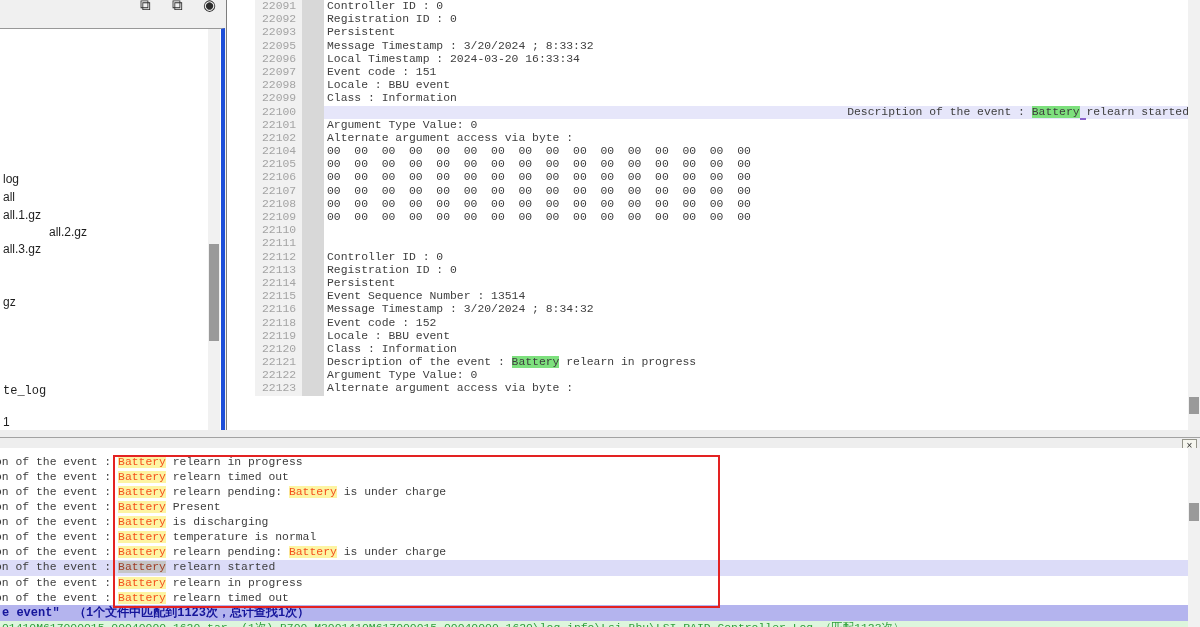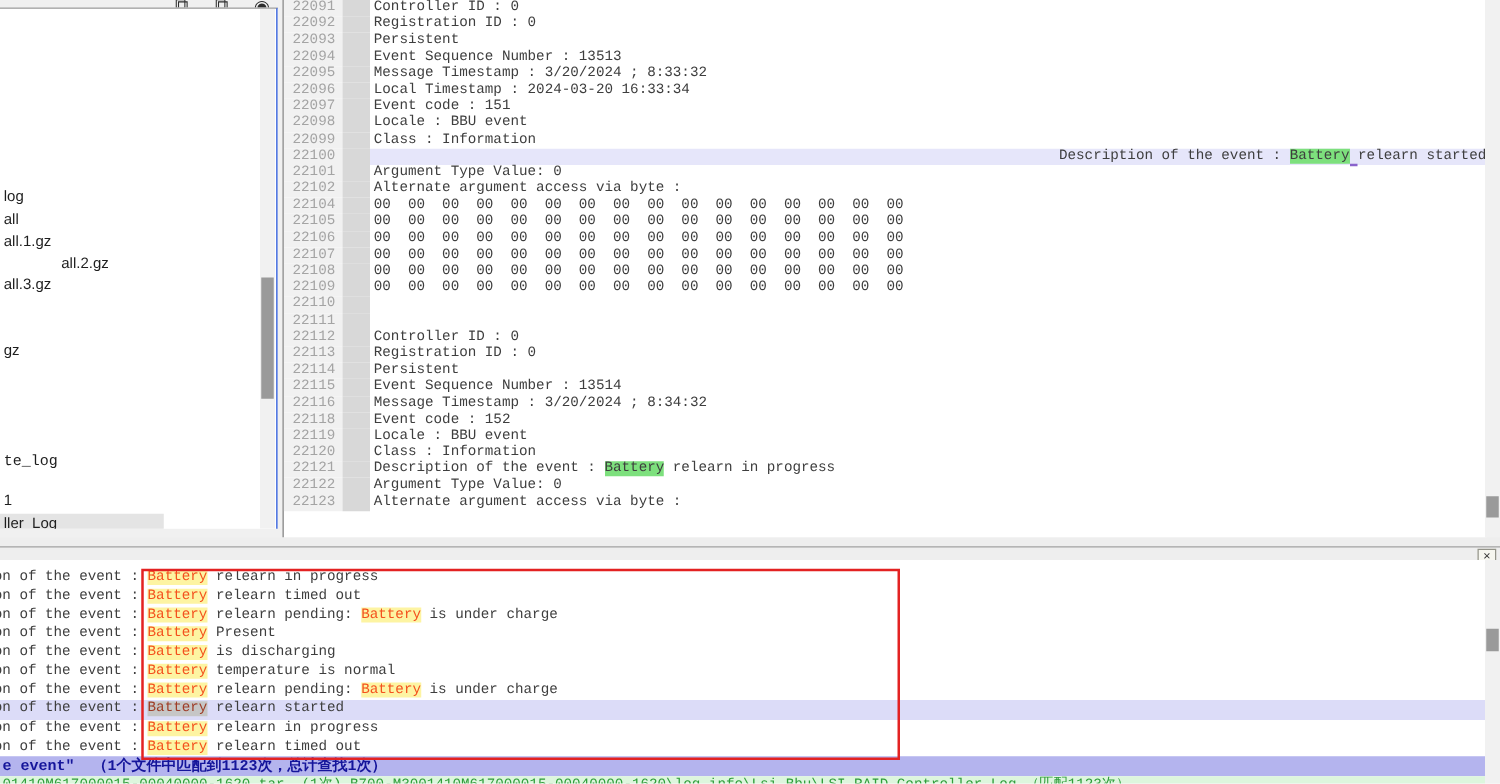--- a/index.html
+++ b/index.html
@@ -4,36 +4,36 @@
 <style>
   html,body{margin:0;padding:0;background:#f0f0f0;}
   .screen{position:relative;width:1200px;height:627px;overflow:hidden;background:#f0f0f0;
           font-family:"Liberation Sans",sans-serif;}
 
   
   .toolbar{position:absolute;left:0;top:0;width:226px;height:14px;overflow:hidden;background:#f0f0f0;}
   .tool-icon{position:absolute;top:-4px;font-size:15px;color:#2d2d2d;cursor:pointer;}
 
   
-  .sidebar{position:absolute;left:0;top:6px;width:221px;height:416px;background:#ffffff;
-           border-top:1px solid #989898;border-right:1px solid #1d4ed8;overflow:hidden;}
+  .sidebar{position:absolute;left:0;top:28px;width:221px;height:416px;background:#ffffff;
+           border-top:1px solid #989898;border-right:4px solid #1d4ed8;overflow:hidden;}
   .file-item{position:absolute;left:3px;height:15px;line-height:15px;font-size:12px;
              color:#1e1e1e;white-space:pre;cursor:default;}
   .file-item.selected{left:0;padding-left:3px;width:128px;background:#e4e4e4;}
 
   
   .sb{position:absolute;background:#f1f1f1;}
   .sb .thumb{position:absolute;left:1px;right:1px;background:#9a9a9a;}
 
   
   .editor{position:absolute;left:226px;top:0;width:962px;height:430px;background:#ffffff;
           border-left:1px solid #7d7d7d;overflow:hidden;}
   .eline{display:flex;height:13.2px;line-height:13.2px;font-size:11.4px;white-space:pre;
          font-family:"Liberation Mono","DejaVu Sans Mono",monospace;}
-  .eline .num{width:40px;padding-left:7px;background:#f1f1f1;color:#a4a4a4;flex:none;}
+  .eline .num{width:40px;padding-left:7px;background:#f1f1f1;color:#a4a4a4;flex:none;margin-left:28px;}
   .eline .fold{width:22px;background:#d8d8d8;flex:none;}
   .eline .code{flex:1;padding-left:3px;color:#3e3e3e;}
   .eline.current .code{background:var(--current-line-bg,#e6e6fa);text-align:right;}
 
   .hl-match-green{background:var(--match-green,#7de07d);}
   .hl-caret{border-bottom:2px solid #8a63cc;}
   .hl-match-yellow{background:var(--match-yellow-bg,#fdf4a2);color:var(--match-orange-text,#f4511e);}
   .hl-match-gray{background:var(--match-gray-bg,#c6c6c6);color:var(--match-gray-text,#9e3c28);}
 
   
@@ -85,21 +85,20 @@
     <div class="sb" style="left:208px;top:0;width:12px;height:416px;">
       <div class="thumb" style="top:215px;height:97px;"></div>
     </div>
   </div>
 
   <div class="editor">
     <div>
         <div class="eline"><span class="num">22091</span><span class="fold"></span><span class="code"><span>Controller ID : 0</span></span></div>
         <div class="eline"><span class="num">22092</span><span class="fold"></span><span class="code"><span>Registration ID : 0</span></span></div>
         <div class="eline"><span class="num">22093</span><span class="fold"></span><span class="code"><span>Persistent</span></span></div>
-        <div class="eline"><span class="num">22094</span><span class="fold"></span><span class="code"><span>Event Sequence Number : 13513</span></span></div>
         <div class="eline"><span class="num">22095</span><span class="fold"></span><span class="code"><span>Message Timestamp : 3/20/2024 ; 8:33:32</span></span></div>
         <div class="eline"><span class="num">22096</span><span class="fold"></span><span class="code"><span>Local Timestamp : 2024-03-20 16:33:34</span></span></div>
         <div class="eline"><span class="num">22097</span><span class="fold"></span><span class="code"><span>Event code : 151</span></span></div>
         <div class="eline"><span class="num">22098</span><span class="fold"></span><span class="code"><span>Locale : BBU event</span></span></div>
         <div class="eline"><span class="num">22099</span><span class="fold"></span><span class="code"><span>Class : Information</span></span></div>
         <div class="eline current"><span class="num">22100</span><span class="fold"></span><span class="code"><span>Description of the event : </span><span class="hl-match-green">Battery</span><span class="hl-caret"> </span><span>relearn started</span></span></div>
         <div class="eline"><span class="num">22101</span><span class="fold"></span><span class="code"><span>Argument Type Value: 0</span></span></div>
         <div class="eline"><span class="num">22102</span><span class="fold"></span><span class="code"><span>Alternate argument access via byte :</span></span></div>
         <div class="eline"><span class="num">22104</span><span class="fold"></span><span class="code"><span>00  00  00  00  00  00  00  00  00  00  00  00  00  00  00  00</span></span></div>
         <div class="eline"><span class="num">22105</span><span class="fold"></span><span class="code"><span>00  00  00  00  00  00  00  00  00  00  00  00  00  00  00  00</span></span></div>

